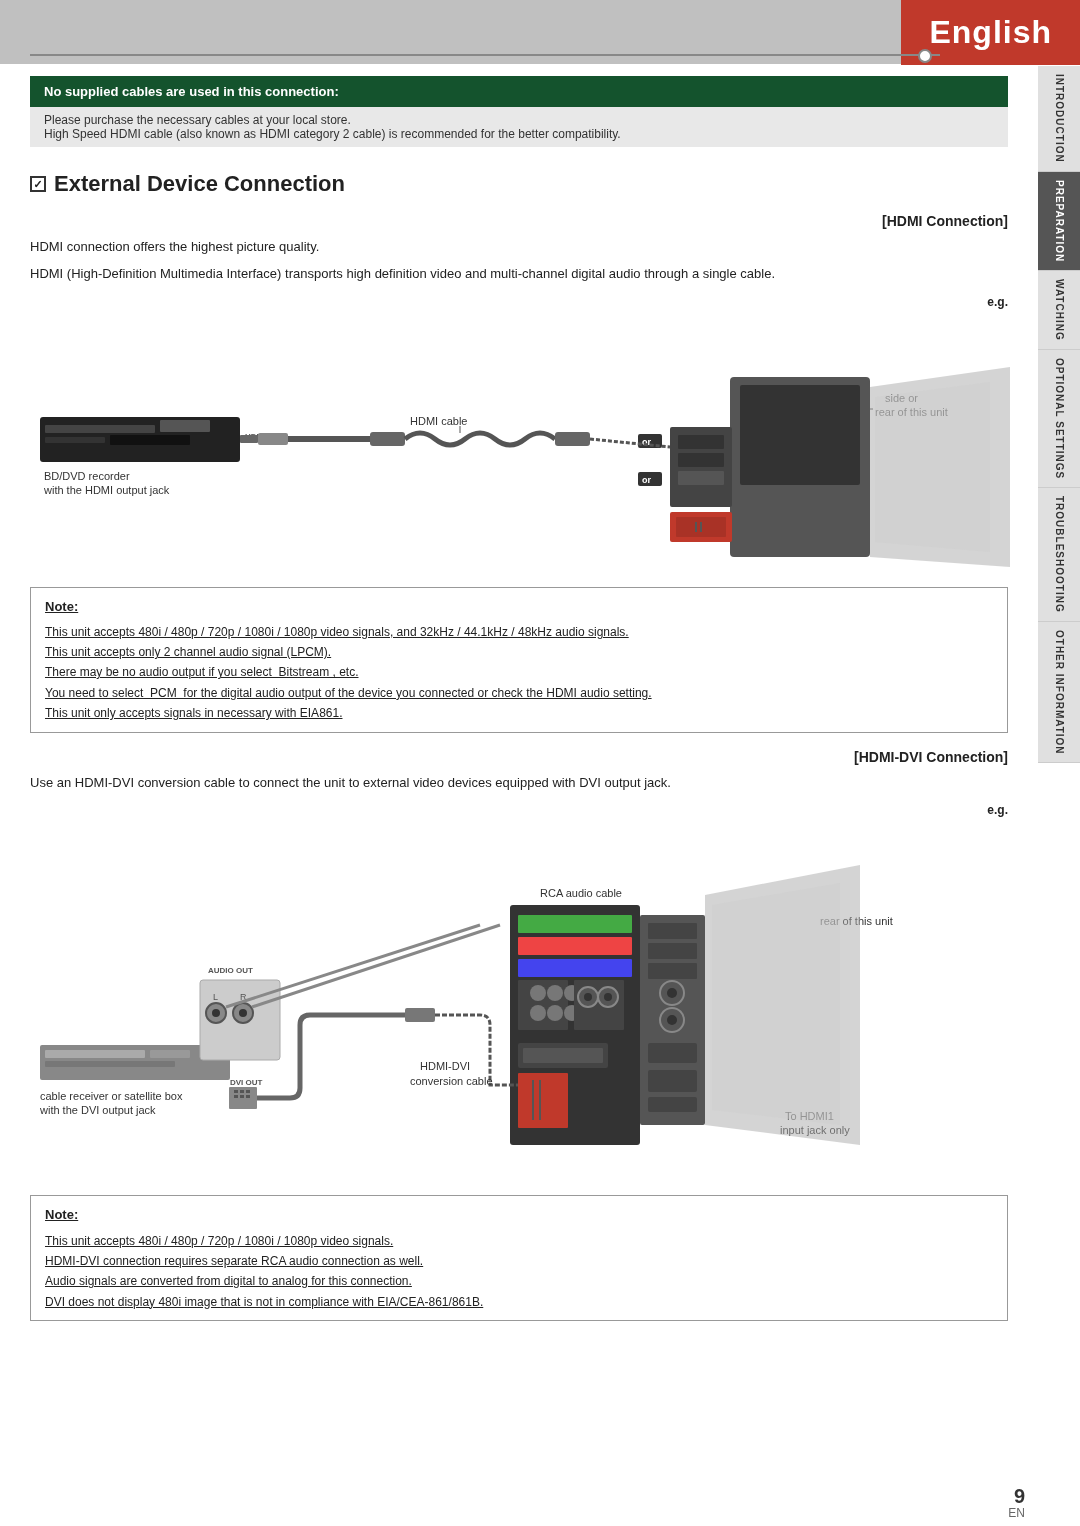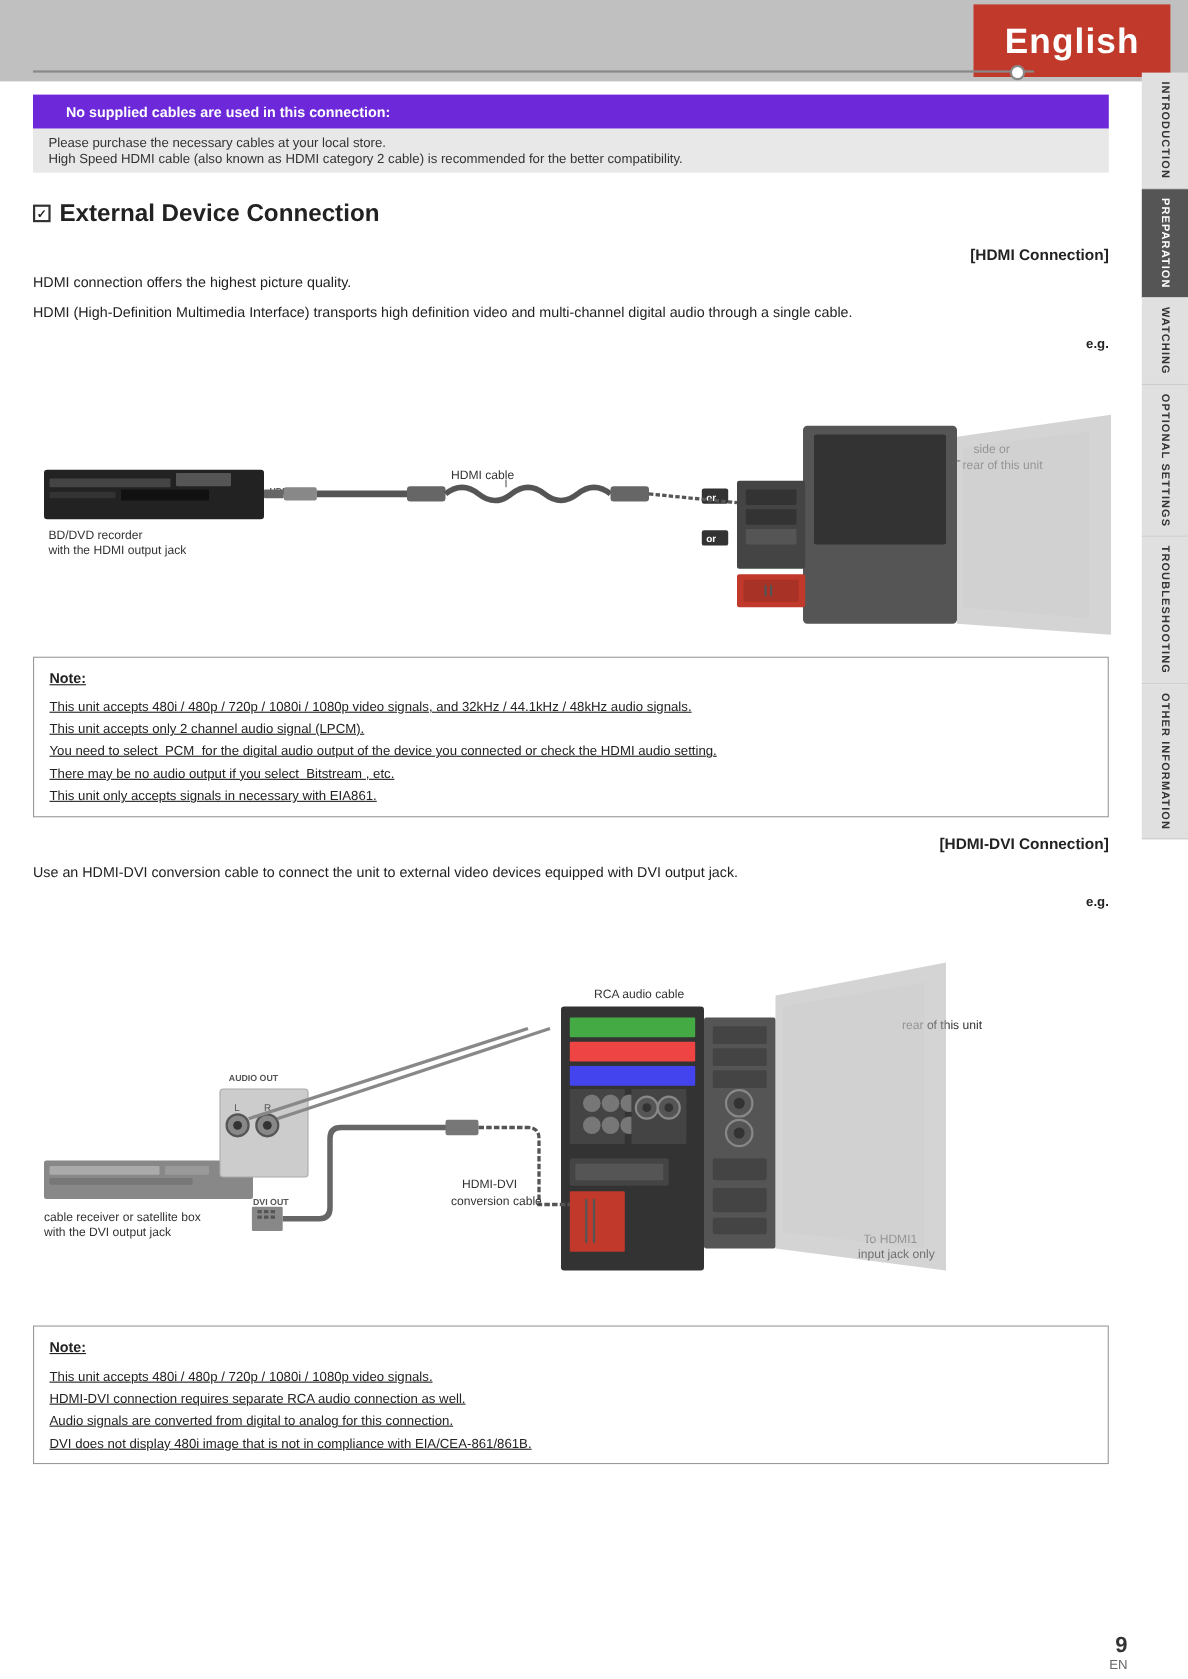--- a/index.html
+++ b/index.html
@@ -10,25 +10,25 @@
       font-family: Arial, Helvetica, sans-serif;
       font-size: 13px;
       color: #222;
       position: relative;
       overflow-x: hidden;
     }
 
     
     .header-bar {
       background: #c0c0c0;
-      height: 74px;
+      height: 64px;
       display: flex;
       align-items: center;
       justify-content: flex-end;
-      padding-right: 16px;
+      padding-right: 0;
       position: relative;
     }
     .header-line {
       position: absolute;
       bottom: 8px;
       left: 30px;
       right: 140px;
       height: 2px;
       background: #888;
     }
@@ -86,23 +86,23 @@
     }
 
     
     .main-content {
       margin-right: 42px;
       padding: 0 30px 30px 30px;
     }
 
     
     .notice-dark {
-      background: #6d28d9;
+      background: #14532d;
       color: #fff;
-      padding: 8px 30px;
+      padding: 8px 14px;
       font-size: 13px;
       font-weight: bold;
       margin-top: 12px;
     }
     .notice-light {
       background: #e8e8e8;
       color: #333;
       padding: 6px 14px;
       font-size: 12px;
       margin-bottom: 6px;
@@ -292,22 +292,22 @@
 
       <polygon points="840,70 980,50 980,250 840,240" fill="#aaa" opacity="0.5"></polygon>
       <polygon points="845,80 960,65 960,235 845,225" fill="#ccc" opacity="0.4"></polygon>
     </svg>
   </div>
 
   <div class="note-box">
     <div class="note-title">Note:</div>
     <div>This unit accepts 480i / 480p / 720p / 1080i / 1080p video signals, and 32kHz / 44.1kHz / 48kHz audio signals.</div>
     <div>This unit accepts only 2 channel audio signal (LPCM).</div>
+    <div>There may be no audio output if you select &nbsp;Bitstream&nbsp;, etc.</div>
     <div>You need to select &nbsp;PCM&nbsp; for the digital audio output of the device you connected or check the HDMI audio setting.</div>
-    <div>There may be no audio output if you select &nbsp;Bitstream&nbsp;, etc.</div>
     <div>This unit only accepts signals in necessary with EIA861.</div>
   </div>
 
   <div class="subsection-title">HDMI-DVI Connection</div>
   <p class="body-text">Use an HDMI-DVI conversion cable to connect the unit to external video devices equipped with DVI output jack.</p>
 
   <div class="eg-label">e.g.</div>
 
   <div class="diagram-area-2">
     <svg width="1000" height="355">

